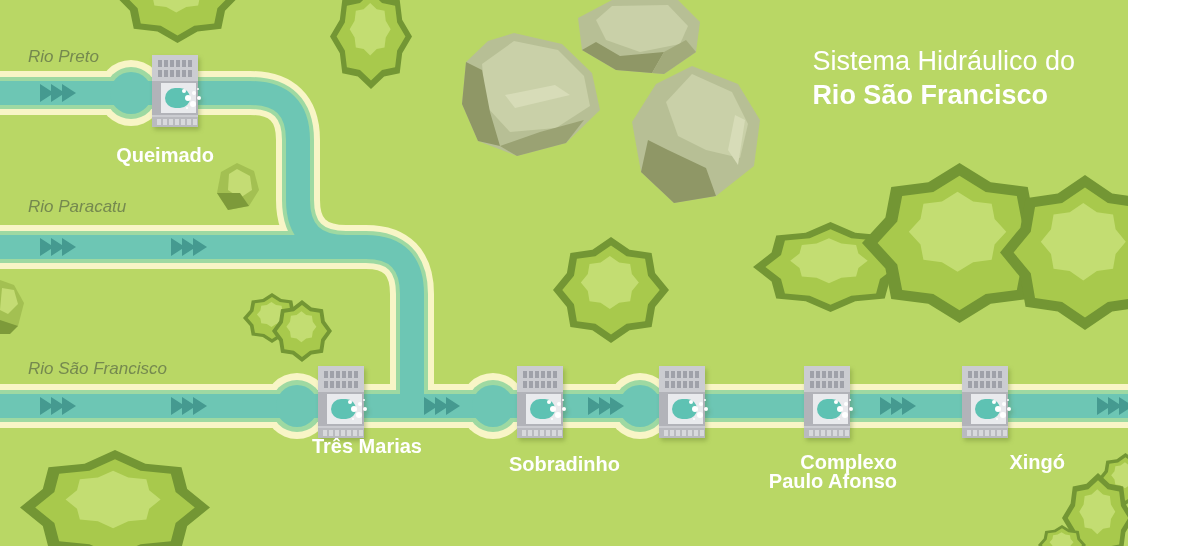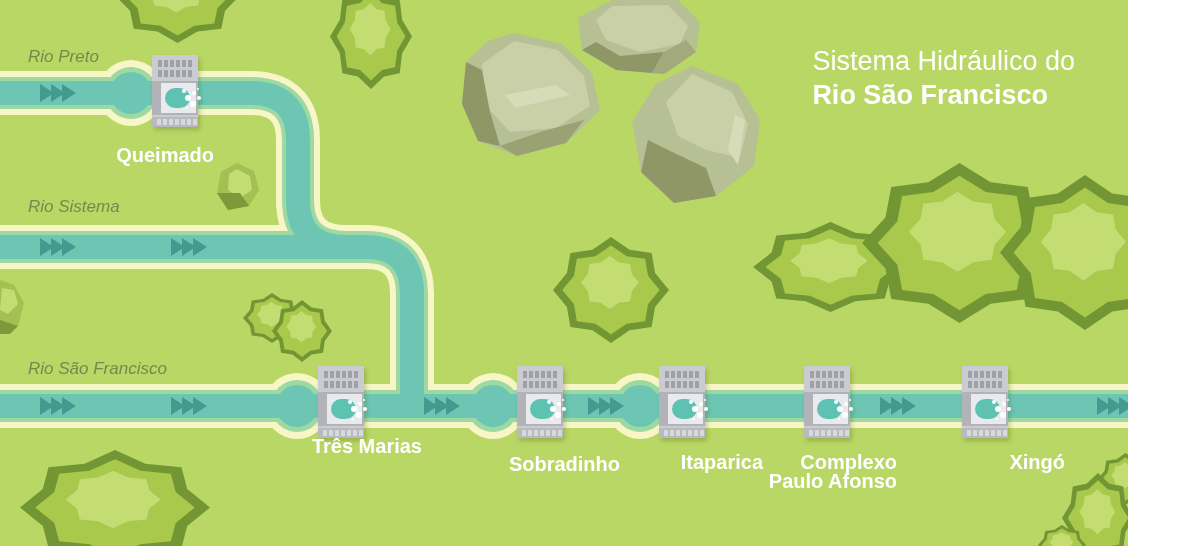--- a/index.html
+++ b/index.html
@@ -202,28 +202,27 @@
     <div class="dam-top"></div>
     <div class="dam-mid">
       <div class="dam-panel"></div>
       <div class="dam-water"></div>
       <div class="dam-splash"></div>
     </div>
     <div class="dam-bot"></div>
   </div>
 
   <div class="river-label" style="left:28px;top:47px">Rio Preto</div>
-  <div class="river-label" style="left:28px;top:197px">Rio Sistema</div>
+  <div class="river-label" style="left:28px;top:197px">Rio Paracatu</div>
   <div class="river-label" style="left:28px;top:359px">Rio São Francisco</div>
   <div class="foz-label" style="left:1128px;top:357px">Foz</div>
 
   <div class="dam-label" style="left:54px;top:146px">Queimado</div>
   <div class="dam-label" style="left:262px;top:437px">Três Marias</div>
   <div class="dam-label" style="left:460px;top:455px">Sobradinho</div>
-  <div class="dam-label" style="left:603px;top:453px">Itaparica</div>
   <div class="dam-label two-line" style="left:757px;top:453px">Complexo Paulo Afonso</div>
   <div class="dam-label" style="left:905px;top:453px">Xingó</div>
 
   <div class="map-title">
     <div class="t1">Sistema Hidráulico do</div>
     <div class="t2">Rio São Francisco</div>
   </div>
 
 </div>
 

